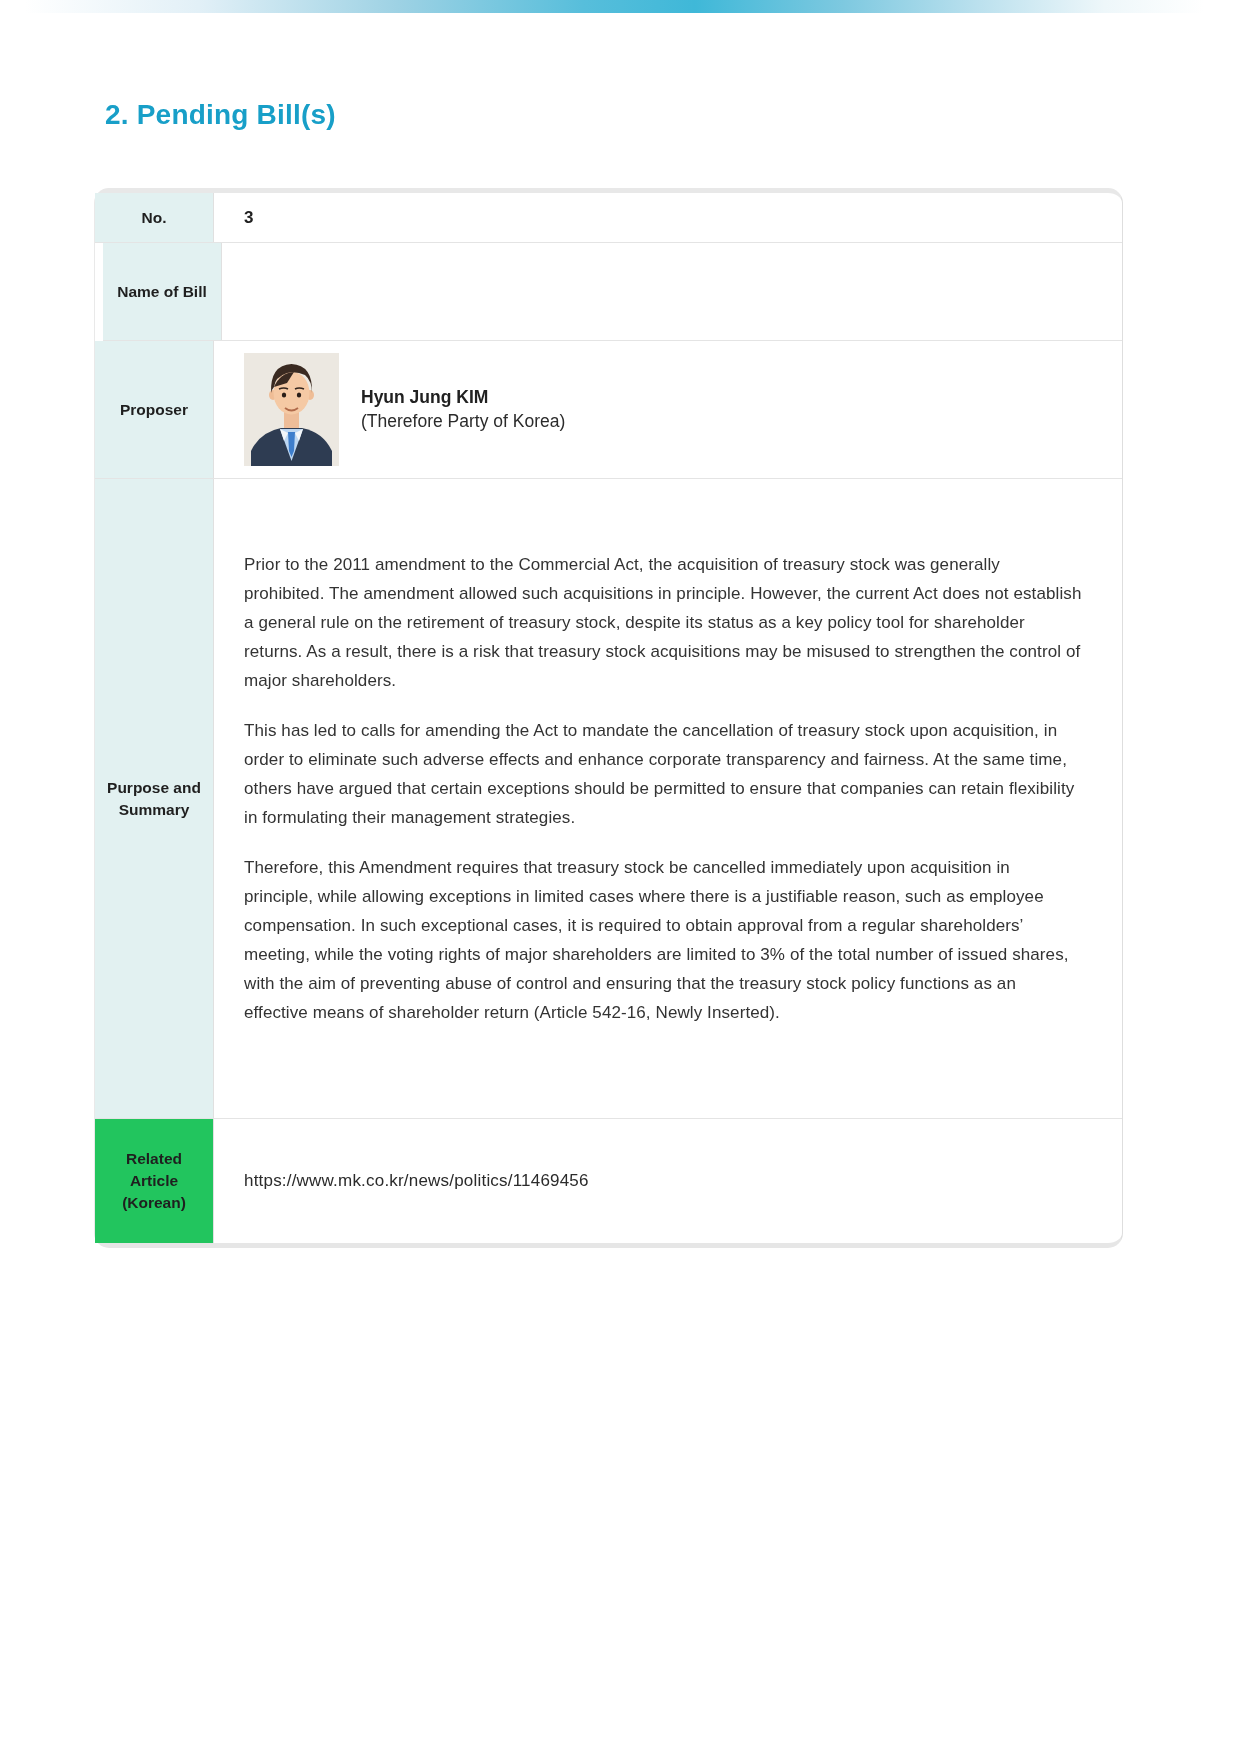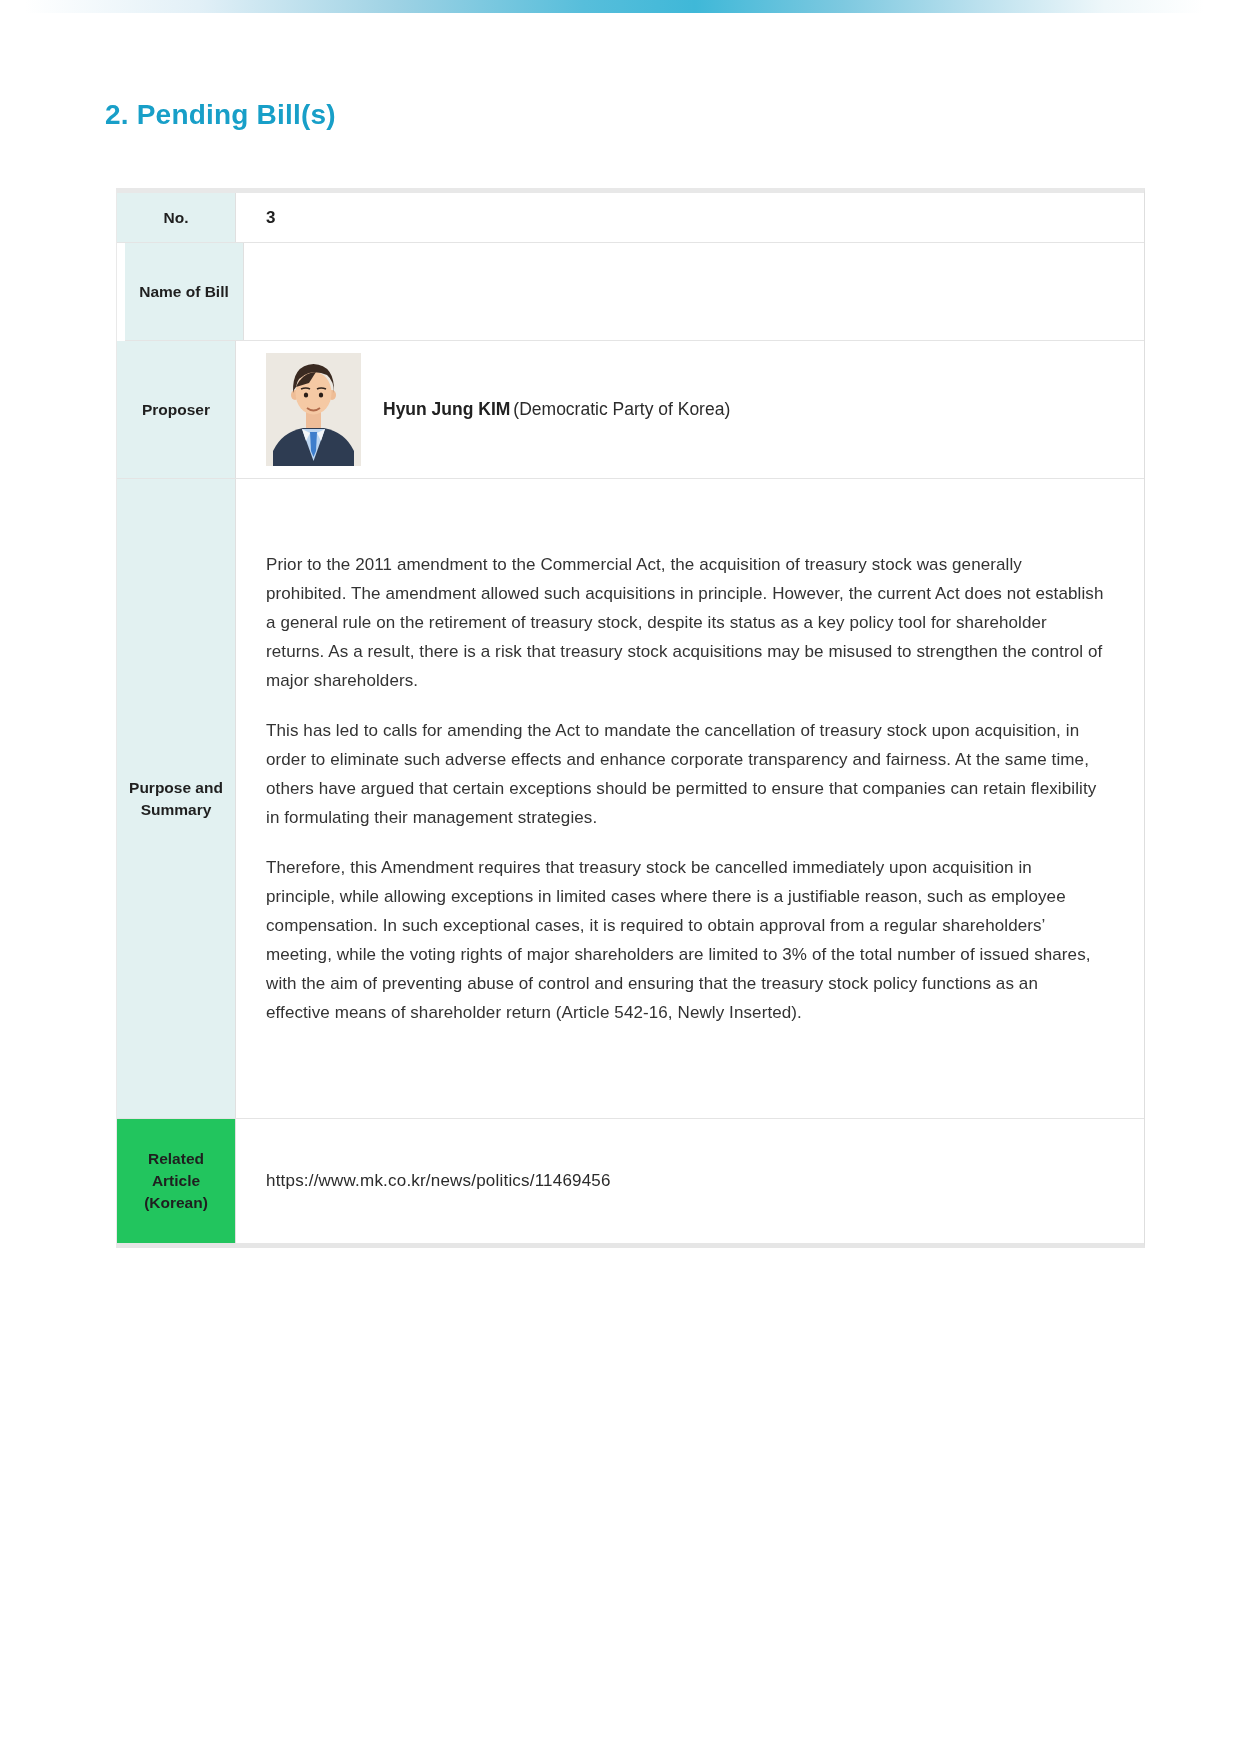--- a/index.html
+++ b/index.html
@@ -6,23 +6,23 @@
   html,body { width:1241px; height:1754px; background:#ffffff;
     font-family:"Liberation Sans", sans-serif; color:#2b2b2b; }
   .page { position:relative; width:1241px; height:1522px; background:#fff; overflow:hidden; }
 
   .top-bar { position:absolute; top:0; left:0; width:1241px; height:13px;
     background:linear-gradient(90deg,#ffffff 2%,#e2f0f7 16%,#9ed2e4 32%,#57bedb 47%,#3fb8d8 56%,#7ec9e0 68%,#bce1ee 79%,#eef7fa 89%,#ffffff 97%); }
 
   .doc-title { position:absolute; left:105px; top:99px; font-size:28px; font-weight:700;
     color:#189fc8; letter-spacing:0.2px; }
 
-  .bill-table { position:absolute; left:116px; top:188px; width:1029px;
+  .bill-table { position:absolute; left:94px; top:188px; width:1029px;
     border-top:5px solid #e8e8e8; border-bottom:5px solid #e6e6e6;
-    border-left:1px solid #e9e9e9; border-right:1px solid #dedede; }
+    border-left:1px solid #e9e9e9; border-right:1px solid #dedede;border-radius:15px; }
   .row { display:flex; border-bottom:1px solid #e4e4e4; }
   .row:last-child { border-bottom:none; }
   .label-cell { width:119px; min-width:119px; display:flex; align-items:center; justify-content:center;
     text-align:center; font-weight:700; font-size:15.5px; color:#1f1f1f; line-height:22px;
     border-right:1px solid #e0e0e0; padding:6px 8px; }
   .teal  { background:#e2f1f1; }
   .gray  { background:#22c55e; }
   .value-cell { flex:1; padding-left:30px; padding-right:40px; display:flex; flex-direction:column; justify-content:center; }
 
   .row-no    { height:50px; }
@@ -30,21 +30,21 @@
   .row-prop  { height:138px; }
   .row-purp  { height:640px; }
   .row-rel   { height:124px; }
   .row-prog  { height:141px; }
 
   .v-bold { font-weight:700; font-size:17px; color:#212121; }
   .bill-name { font-weight:700; font-size:17.5px; color:#212121; letter-spacing:0.2px; }
 
   .proposer-wrap { flex-direction:row; align-items:center; justify-content:flex-start; }
   .photo { width:95px; height:113px; margin-right:22px; flex:0 0 auto; display:block; }
-  .proposer-text { display:flex; flex-direction:row; gap:3px; }
+  .proposer-text { display:flex; flex-direction:column; gap:3px; }
   .proposer-name { font-weight:700; font-size:17.5px; color:#212121; }
   .proposer-party { font-size:17.5px; color:#2b2b2b; }
 
   .purpose-cell { justify-content:flex-start; padding-top:71px; }
   .purpose-cell p { font-size:17px; line-height:29px; color:#333333; max-width:875px;
     margin-bottom:21px; letter-spacing:0.1px; }
 
   .url-text { font-size:17px; color:#2b2b2b; letter-spacing:0.2px; }
   .progress-line { font-size:17px; line-height:30px; color:#2b2b2b; }
 
@@ -95,21 +95,21 @@
           <path d="M27,40 Q26,12 47.5,11 Q69,12 68,40 Q68,28 61,22 Q52,18 43,20 Q31,24 30,34 Q28,36 27,40 Z" fill="#3a2a21"></path>
           <path d="M30,34 Q36,20 50,19 L43,30 Z" fill="#3a2a21"></path>
           <ellipse cx="40" cy="42" rx="2.2" ry="2.6" fill="#2a1e18"></ellipse>
           <ellipse cx="55" cy="42" rx="2.2" ry="2.6" fill="#2a1e18"></ellipse>
           <path d="M35,36 Q40,34 44,36" stroke="#33251d" stroke-width="1.6" fill="none"></path>
           <path d="M51,36 Q55,34 60,36" stroke="#33251d" stroke-width="1.6" fill="none"></path>
           <path d="M41,55 Q47.5,60 54,55" stroke="#b06a4a" stroke-width="1.8" fill="none"></path>
         </svg>
         <div class="proposer-text">
           <span class="proposer-name">Hyun Jung KIM</span>
-          <span class="proposer-party">(Democratic Party of Korea)</span>
+          <span class="proposer-party">(Therefore Party of Korea)</span>
         </div>
       </div>
     </div>
 
     <div class="row row-purp">
       <div class="label-cell teal">Purpose and Summary</div>
       <div class="value-cell purpose-cell">
         <p>Prior to the 2011 amendment to the Commercial Act, the acquisition of treasury stock was generally prohibited. The amendment allowed such acquisitions in principle. However, the current Act does not establish a general rule on the retirement of treasury stock, despite its status as a key policy tool for shareholder returns. As a result, there is a risk that treasury stock acquisitions may be misused to strengthen the control of major shareholders.</p>
         <p>This has led to calls for amending the Act to mandate the cancellation of treasury stock upon acquisition, in order to eliminate such adverse effects and enhance corporate transparency and fairness. At the same time, others have argued that certain exceptions should be permitted to ensure that companies can retain flexibility in formulating their management strategies.</p>
         <p>Therefore, this Amendment requires that treasury stock be cancelled immediately upon acquisition in principle, while allowing exceptions in limited cases where there is a justifiable reason, such as employee compensation. In such exceptional cases, it is required to obtain approval from a regular shareholders’ meeting, while the voting rights of major shareholders are limited to 3% of the total number of issued shares, with the aim of preventing abuse of control and ensuring that the treasury stock policy functions as an effective means of shareholder return (Article 542-16, Newly Inserted).</p>

